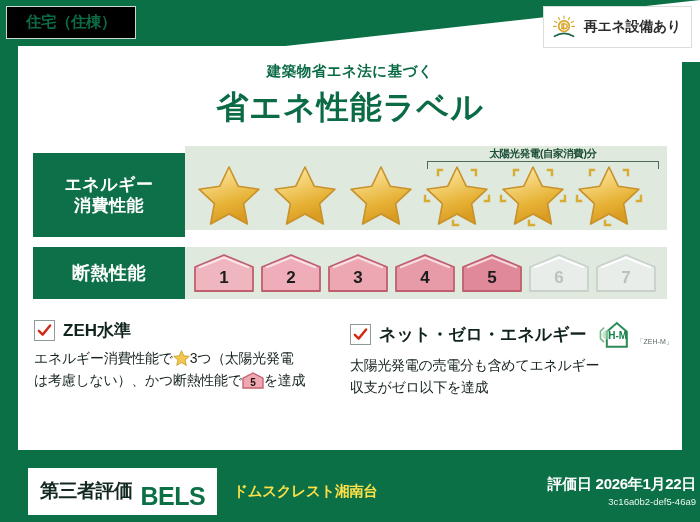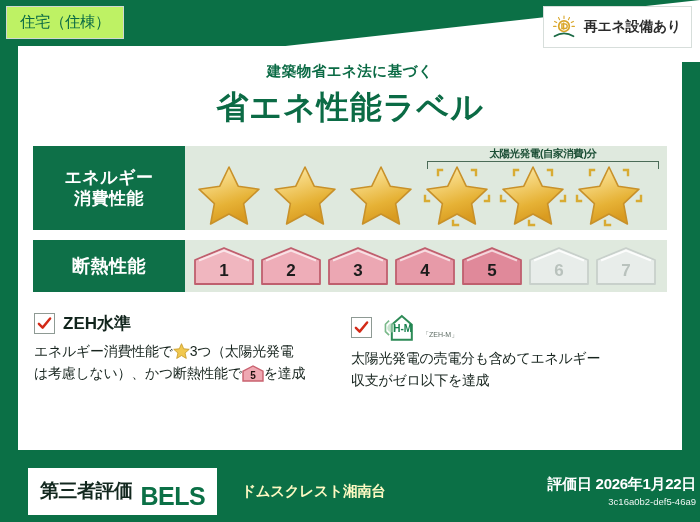--- a/index.html
+++ b/index.html
@@ -21,26 +21,26 @@
     width: 700px; height: 62px;
   }
   .diag-white {
     position: absolute; left: 0; top: 0;
     width: 700px; height: 62px;
     background: #ffffff;
     clip-path: polygon(100% 0, 100% 100%, 20% 100%, 100% 0);
   }
   .type-tab {
     position: absolute; left: 6px; top: 6px;
-    width: 118px; height: 33px;
-    background: #bef264;
+    width: 130px; height: 33px;
+    background: #000000;
     border: 1px solid #cfd8d2;
     display: flex; align-items: center; justify-content: center;
     color: #0b6b45;
-    font-size: 15.5px; font-weight: normal;
+    font-size: 15.5px; font-weight: bold;
     letter-spacing: -0.5px;
     z-index: 4;
   }
   .renew-badge {
     position: absolute; right: 8px; top: 6px;
     height: 42px;
     background: #ffffff;
     border: 1px solid #d7dedb;
     display: flex; align-items: center;
     padding: 0 10px 0 7px;
@@ -89,21 +89,21 @@
     letter-spacing: 0.5px;
     line-height: 1.25;
     flex: 0 0 152px;
   }
   .row-body {
     flex: 1;
     background: #dfe9de;
     position: relative;
   }
 
-  .energy-row .row-label { height: 84px; }
+  .energy-row .row-label { height: 84px; margin-top: 7px; }
   .energy-row .row-body { height: 84px; }
   .insul-row .row-label { height: 52px; font-size: 18px; }
   .insul-row .row-body { height: 52px; }
 
   
   .solar-note {
     position: absolute;
     right: 6px; top: 1px;
     width: 236px;
     text-align: center;
@@ -203,22 +203,22 @@
   }
   .bels-box {
     margin-left: 16px;
     background: #ffffff;
     padding: 4px 12px;
     display: flex; align-items: center; gap: 8px;
   }
   .bels-jp { color: #13281f; font-size: 19px; font-weight: bold; letter-spacing: -0.5px; }
   .bels-en { color: #0b7046; font-size: 25px; font-weight: bold; letter-spacing: -0.5px; margin-top: 10px; }
   .prop-name {
-    color: #fef9c3; font-size: 14.5px; font-weight: bold;
-    margin-left: 24px; letter-spacing: -0.3px;
+    color: #fde047; font-size: 14.5px; font-weight: bold;
+    margin-left: 16px; letter-spacing: -0.3px;
   }
   .foot-right {
     margin-left: auto; margin-right: 16px;
     text-align: right; color: #ffffff;
   }
   .eval-date { font-size: 15px; font-weight: bold; letter-spacing: -0.3px; }
   .eval-id { font-size: 9.5px; margin-top: 2px; opacity: .93; }
 </style>
 </head>
 <body>
@@ -452,20 +452,21 @@
         </div>
       </div>
 
       <div class="crit">
         <div class="crit-head">
           <span class="chk">
             <svg viewBox="0 0 16 16">
               <path d="M2 8.4 L6 12.4 L14 2.6" fill="none" stroke="#d32a17" stroke-width="2.6" stroke-linecap="round" stroke-linejoin="round"></path>
             </svg>
           </span>
+          <span class="crit-title">ネット・ゼロ・エネルギー</span>
           <span class="zehm-logo">
             <svg viewBox="0 0 44 32">
               <path d="M13 30 L13 13.5 L24 4 L35 13.5 L35 30 Z" fill="none" stroke="#2e8b57" stroke-width="2.2"></path>
               <path d="M10 9 L6 13 L6 21 L10 25" fill="none" stroke="#7ab98a" stroke-width="1.8"></path>
               <circle cx="13" cy="17" r="5" fill="#a9d4b4" opacity="0.65"></circle>
               <text x="25" y="21" font-family="Liberation Sans, sans-serif" font-size="11" font-weight="bold" fill="#17804d" text-anchor="middle">H-M</text>
             </svg>
             <span class="zehm-cap">「ZEH-M」</span>
           </span>
         </div>

